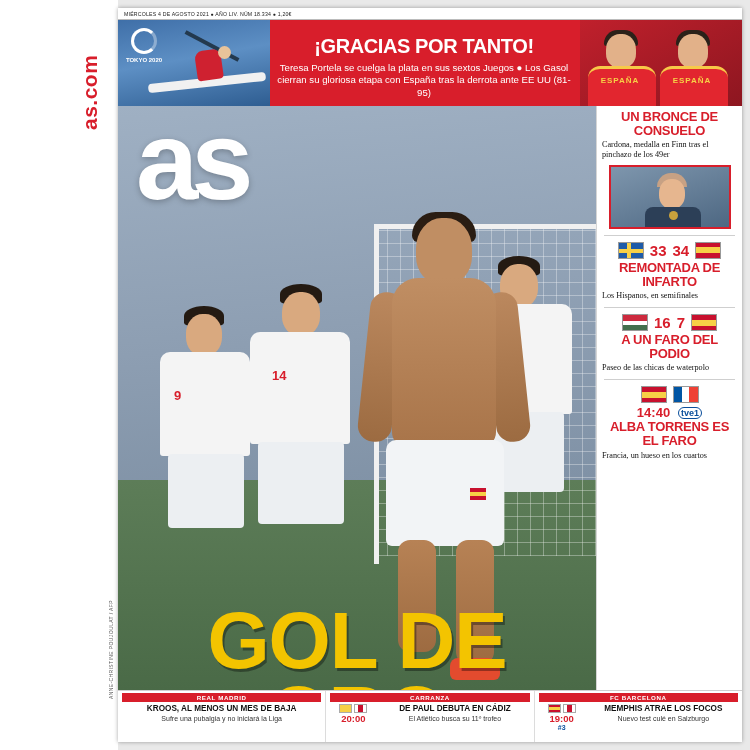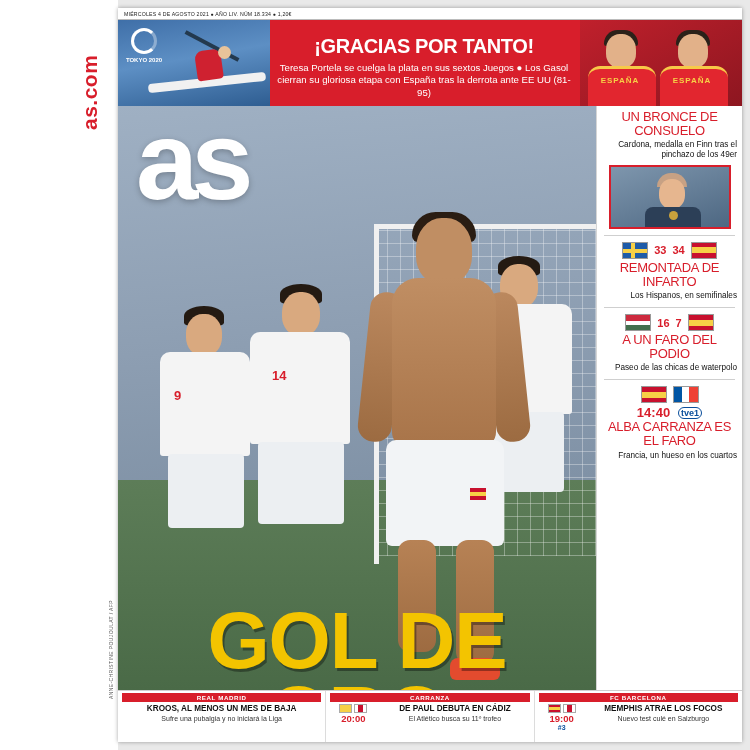--- a/index.html
+++ b/index.html
@@ -174,27 +174,27 @@
 
   
   .rail {
     position: absolute; right: 0; top: 98px;
     width: 146px; height: 584px;
     background: #ffffff;
     border-left: 1px solid #d5d5d5;
     padding: 4px 5px;
   }
   .rail h3 {
-    font-size: 13px; font-weight: normal; color: #d81e2b;
+    font-size: 13px; font-weight: bold; color: #d81e2b;
     text-align: center; line-height: 1.05;
     letter-spacing: -0.3px;
   }
   .rail p {
-    font-size: 8.2px; text-align: right; color: #111;
-    line-height: 1.2; margin-top: 3px;
+    font-size: 8.2px; text-align: left; color: #111;
+    line-height: 1.2; margin-top: 3px; font-family: Liberation Serif, serif;
   }
   .rail-photo {
     margin: 5px auto 0 auto;
     width: 122px; height: 64px;
     border: 2px solid #d81e2b;
     background: linear-gradient(160deg,#7e96ad,#4d6782);
     position: relative; overflow: hidden;
   }
   .rail-photo .rp-face {
     position: absolute; left: 48px; top: 12px;
@@ -229,21 +229,21 @@
   .flag.es { background: #f7d046; }
   .flag.es::before { content:""; position:absolute; left:0; top:0; width:26px; height:4.5px; background:#c8102e; }
   .flag.es::after  { content:""; position:absolute; left:0; bottom:0; width:26px; height:4.5px; background:#c8102e; }
   .flag.hu { background: #fff; }
   .flag.hu::before { content:""; position:absolute; left:0; top:0; width:26px; height:5.6px; background:#cd2a3e; }
   .flag.hu::after  { content:""; position:absolute; left:0; bottom:0; width:26px; height:5.6px; background:#436f4d; }
   .flag.fr { background: #fff; }
   .flag.fr::before { content:""; position:absolute; left:0; top:0; width:8.6px; height:17px; background:#0055a4; }
   .flag.fr::after  { content:""; position:absolute; right:0; top:0; width:8.6px; height:17px; background:#ef4135; }
   .score-num {
-    font-size: 11px; font-weight: bold; color: #d81e2b;
+    font-size: 15px; font-weight: bold; color: #d81e2b;
   }
   .time-row {
     display:flex; align-items:center; justify-content:center; gap:8px; margin-top: 2px;
   }
   .time-val { font-size: 13px; font-weight: bold; color: #d81e2b; }
   .tve-badge {
     font-size: 9px; font-weight: bold; color: #0a4e9b;
     border: 1px solid #0a4e9b; border-radius: 6px; padding: 0 2px;
   }
 
@@ -510,21 +510,21 @@
       <div class="rail-sep"></div>
 
       <div class="score-row">
         <div class="flag es"></div>
         <div class="flag fr"></div>
       </div>
       <div class="time-row">
         <span class="time-val">14:40</span>
         <span class="tve-badge">tve1</span>
       </div>
-      <h3>ALBA CARRANZA ES EL FARO</h3>
+      <h3>ALBA TORRENS ES EL FARO</h3>
       <p>Francia, un hueso en los cuartos</p>
     </div>
 
     <div class="bottom">
 
       <div class="bcol">
         <div class="btag">REAL MADRID</div>
         <div class="btitle">KROOS, AL MENOS UN MES DE BAJA</div>
         <div class="bsub">Sufre una pubalgia y no iniciará la Liga</div>
       </div>

